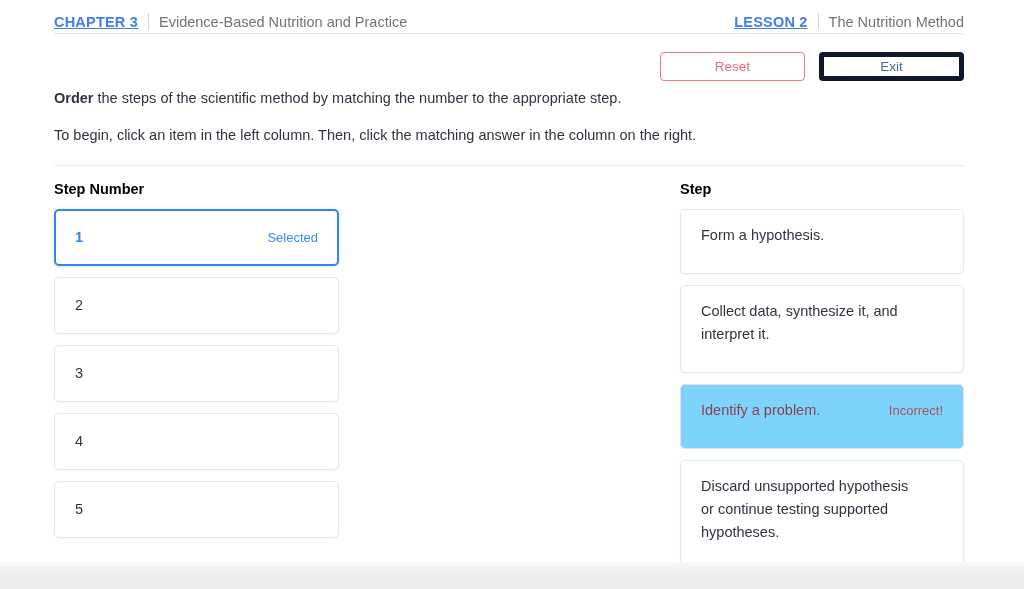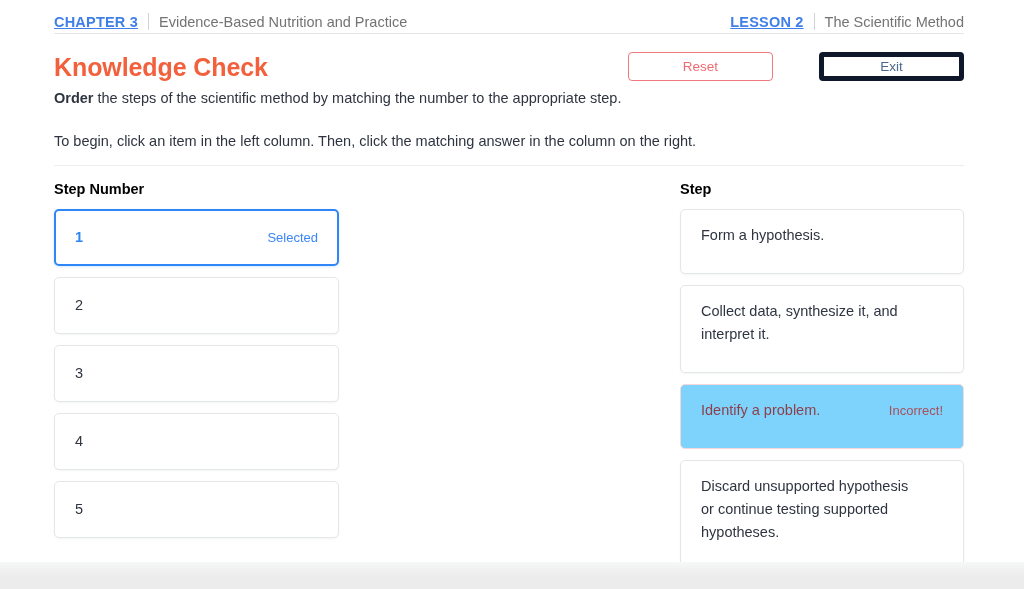--- a/index.html
+++ b/index.html
@@ -109,21 +109,20 @@
     height: 29px;
     border-radius: 4px;
     background: #ffffff;
     font-size: 13.5px;
     display: flex;
     align-items: center;
     justify-content: center;
     box-sizing: border-box;
     cursor: pointer;
     font-family: "Liberation Sans", sans-serif;
-    margin-left: 32px;
   }
   .btn-reset {
     border: 1px solid #f1787f;
     color: #ef6b73;
   }
   .btn-exit {
     border: 5px solid #0f172a;
     color: #4c6a8c;
   }
 
@@ -132,21 +131,21 @@
     position: absolute;
     left: 54px;
     top: 88px;
     width: 880px;
   }
   .instr-line {
     font-size: 14.5px;
     color: #2e3440;
     line-height: 21px;
   }
-  .instr-line.first { margin-bottom: 22px; }
+  .instr-line.first { margin-bottom: 16px; }
   .instr-line b { font-weight: bold; }
 
   
   .col {
     position: absolute;
     top: 180px;
   }
   .col-left  { left: 54px;  width: 285px; }
   .col-right { left: 680px; width: 284px; }
 
@@ -233,28 +232,27 @@
 
   <div class="breadcrumb-bar">
     <div class="crumb-group">
       <span class="crumb-key">CHAPTER 3</span>
       <span class="crumb-sep"></span>
       <span class="crumb-val">Evidence-Based Nutrition and Practice</span>
     </div>
     <div class="crumb-group">
       <span class="crumb-key">LESSON 2</span>
       <span class="crumb-sep"></span>
-      <span class="crumb-val">The Scientific Method</span>
+      <span class="crumb-val">The Nutrition Method</span>
     </div>
   </div>
 
   <div class="divider divider-top"></div>
 
   <div class="title-row">
-    <div class="page-title">Knowledge Check</div>
     <div class="btn-group">
       <div class="btn btn-reset">Reset</div>
       <div class="btn btn-exit">Exit</div>
     </div>
   </div>
 
   <div class="instructions">
     <div class="instr-line first"><b>Order</b><span> the steps of the scientific method by matching the number to the appropriate step.</span></div>
     <div class="instr-line">To begin, click an item in the left column. Then, click the matching answer in the column on the right.</div>
   </div>

